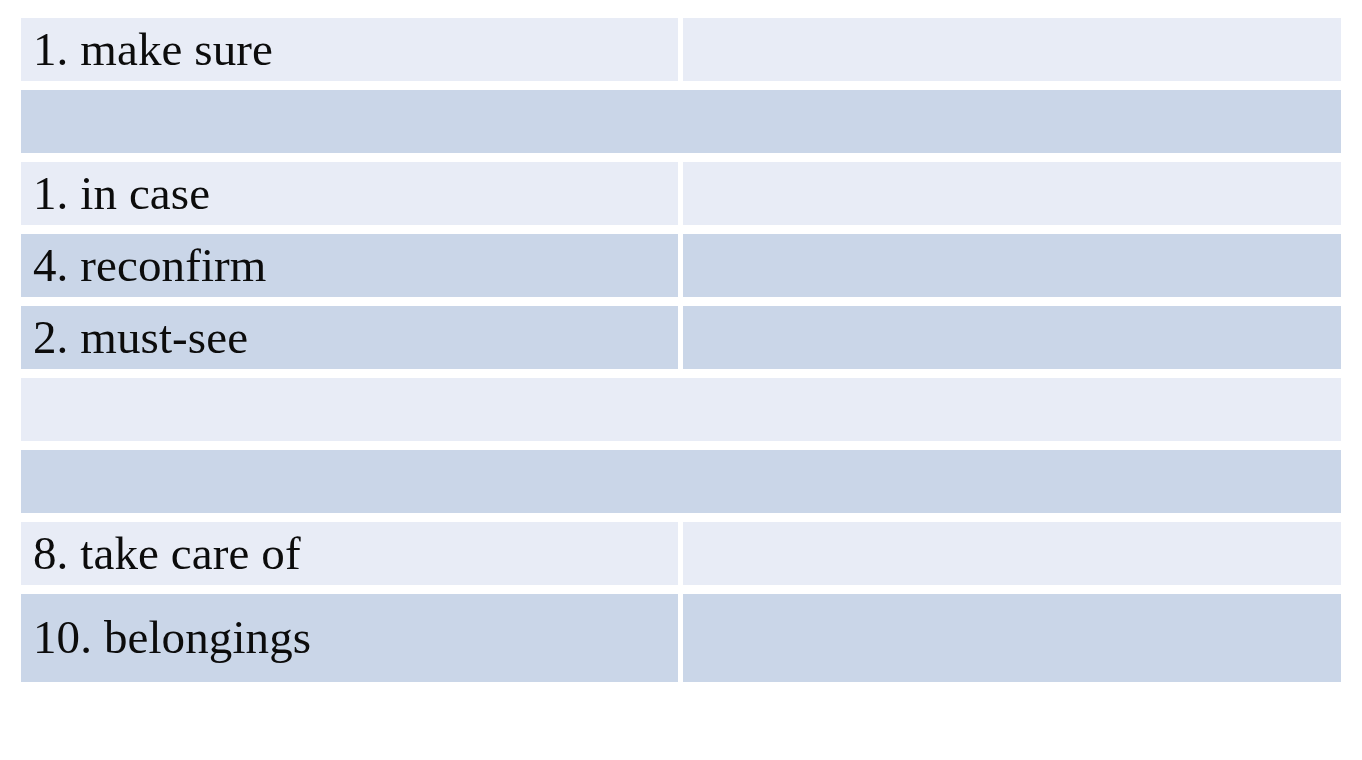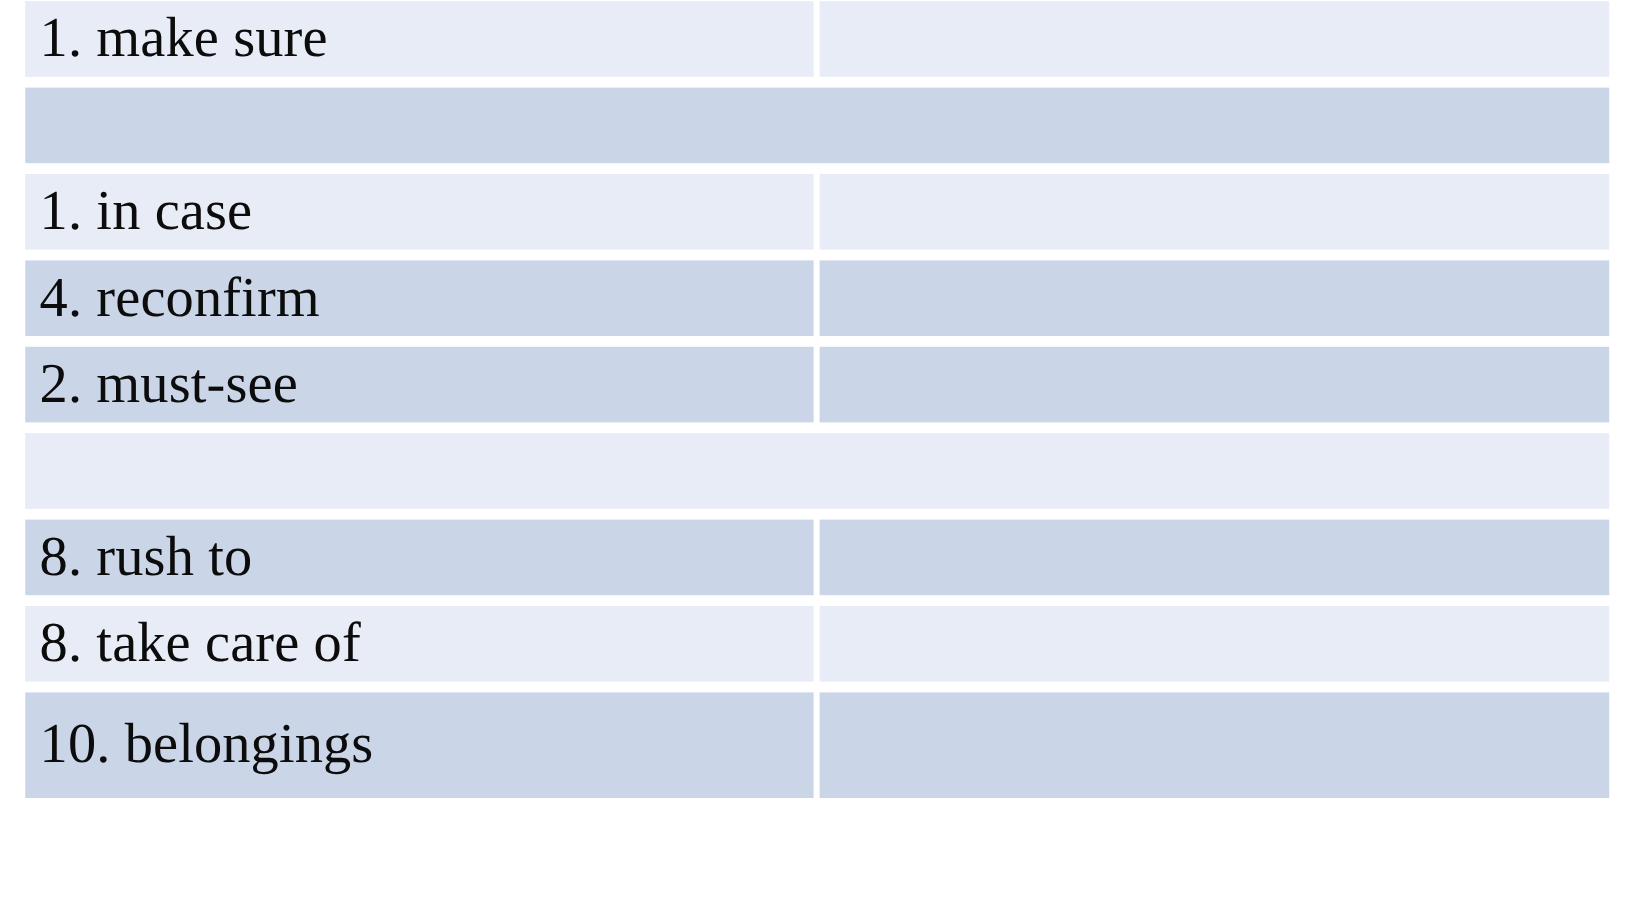--- a/index.html
+++ b/index.html
@@ -11,21 +11,21 @@
   body {
     width: 1362px;
     height: 760px;
     overflow: hidden;
     font-family: "Liberation Serif", "DejaVu Serif", serif;
   }
 
   #vocab-table {
     position: absolute;
     left: 21px;
-    top: 1px;
+    top: 18px;
     width: 1320px;
     height: 735px;
     display: flex;
     flex-direction: column;
     row-gap: 9px;
   }
 
   .table-row {
     display: flex;
     flex-direction: row;
@@ -117,23 +117,20 @@
     </div>
   </div>
 
   <div class="table-row row-light">
     <div class="cell cell-blank">
       <span class="term-text"></span>
     </div>
   </div>
 
   <div class="table-row row-dark">
-    <div class="cell cell-term">
-      <span class="term-text">8. rush to</span>
-    </div>
     <div class="cell cell-blank">
       <span class="term-text"></span>
     </div>
   </div>
 
   <div class="table-row row-light">
     <div class="cell cell-term">
       <span class="term-text">8. take care of</span>
     </div>
     <div class="cell cell-blank">

